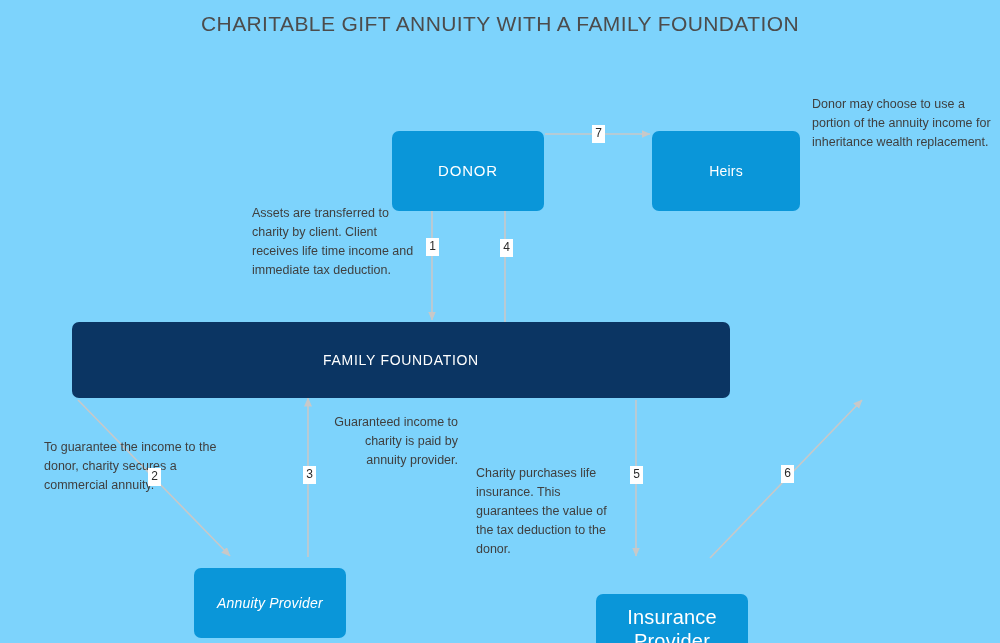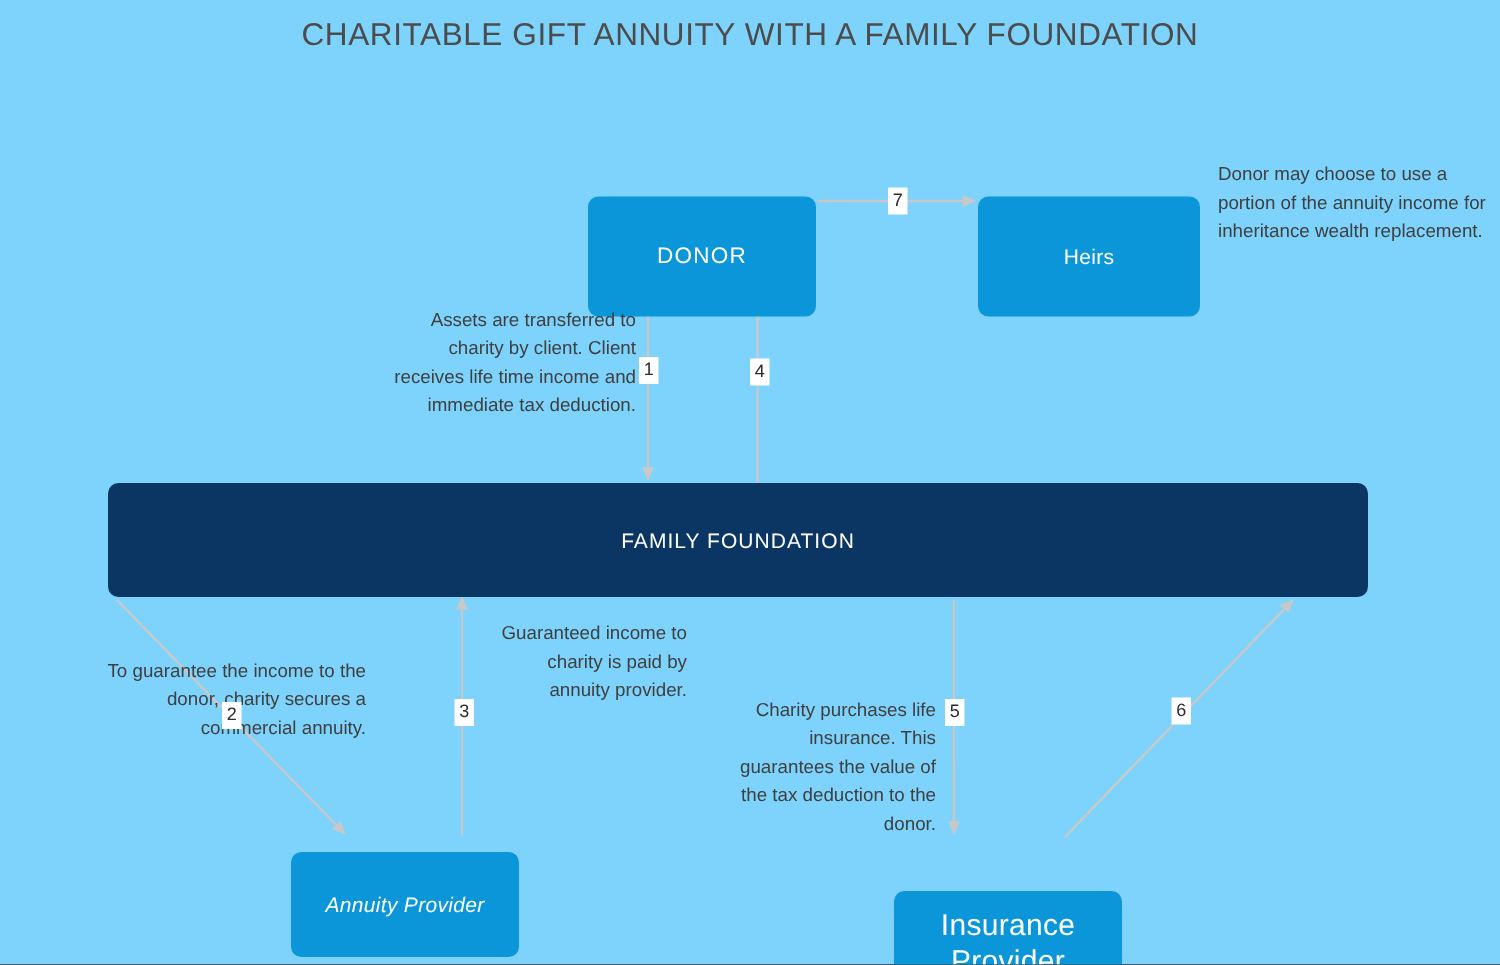--- a/index.html
+++ b/index.html
@@ -35,21 +35,21 @@
   .node-navy { background: #0b3563; }
   .node-label {
     display: block;
     line-height: 1.2;
     letter-spacing: 0.2px;
   }
   #node-donor { left: 392px; top: 95px; width: 152px; height: 80px; }
   #node-donor .node-label { font-size: 15px; letter-spacing: 0.8px; }
   #node-heirs { left: 652px; top: 95px; width: 148px; height: 80px; }
   #node-heirs .node-label { font-size: 14px; }
-  #node-foundation { left: 72px; top: 322px; width: 840px; height: 76px; }
+  #node-foundation { left: 72px; top: 322px; width: 658px; height: 76px; }
   #node-foundation .node-label { font-size: 14px; letter-spacing: 0.7px; }
   #node-annuity { left: 194px; top: 532px; width: 152px; height: 70px; font-style: italic; }
   #node-annuity .node-label { font-size: 14px; }
   #node-insurance { left: 596px; top: 558px; width: 152px; height: 70px; }
   #node-insurance .node-label { font-size: 20px; }
 
   #diagram-title {
     position: absolute;
     left: 0; top: 12px;
     width: 1000px;
@@ -61,23 +61,23 @@
 
   .annot {
     position: absolute;
     color: #3f3f3f;
     font-size: 12.5px;
     line-height: 1.52;
     white-space: pre-line;
   }
   .annot-right  { text-align: left; }
   .annot-left   { text-align: right; }
-  .annot-center { text-align: right; }
+  .annot-center { text-align: left; }
 
-  #annot-heirs      { left: 812px; top: 95px;  width: 180px; margin-top: 12px; }
+  #annot-heirs      { left: 812px; top: 95px;  width: 180px; }
   #annot-transfer   { left: 252px; top: 204px; width: 172px; }
   #annot-income     { left: 518px; top: 205px; width: 180px; }
   #annot-guarantee  { left: 44px;  top: 438px; width: 200px; }
   #annot-guaranteed { left: 322px; top: 413px; width: 136px; }
   #annot-purchase   { left: 476px; top: 464px; width: 148px; }
   #annot-death      { left: 726px; top: 455px; width: 146px; }
 
   .step-badge {
     position: absolute;
     background: #ffffff;

